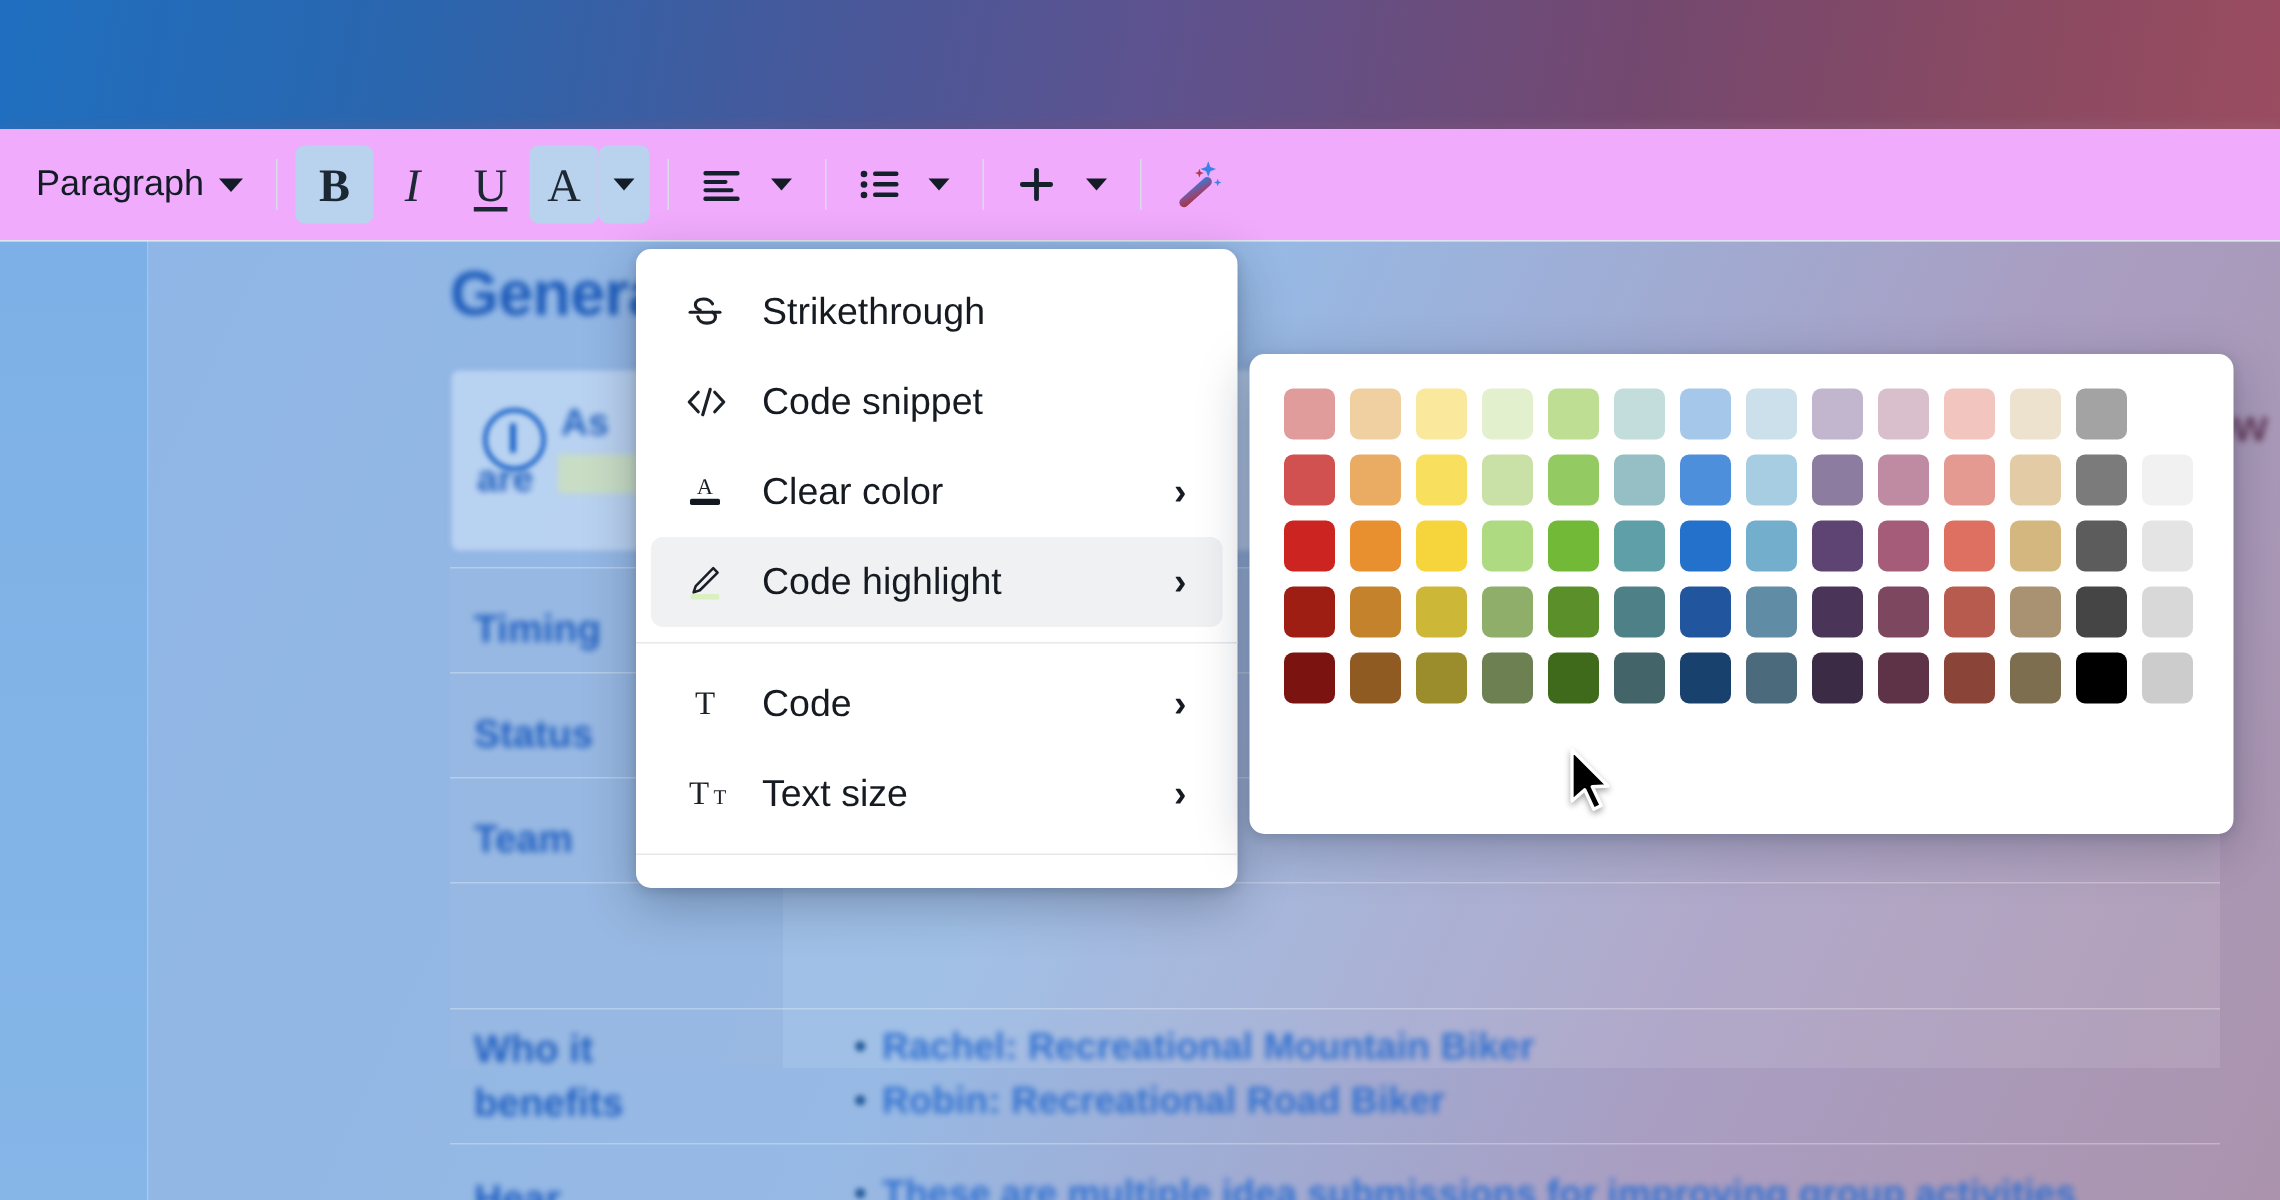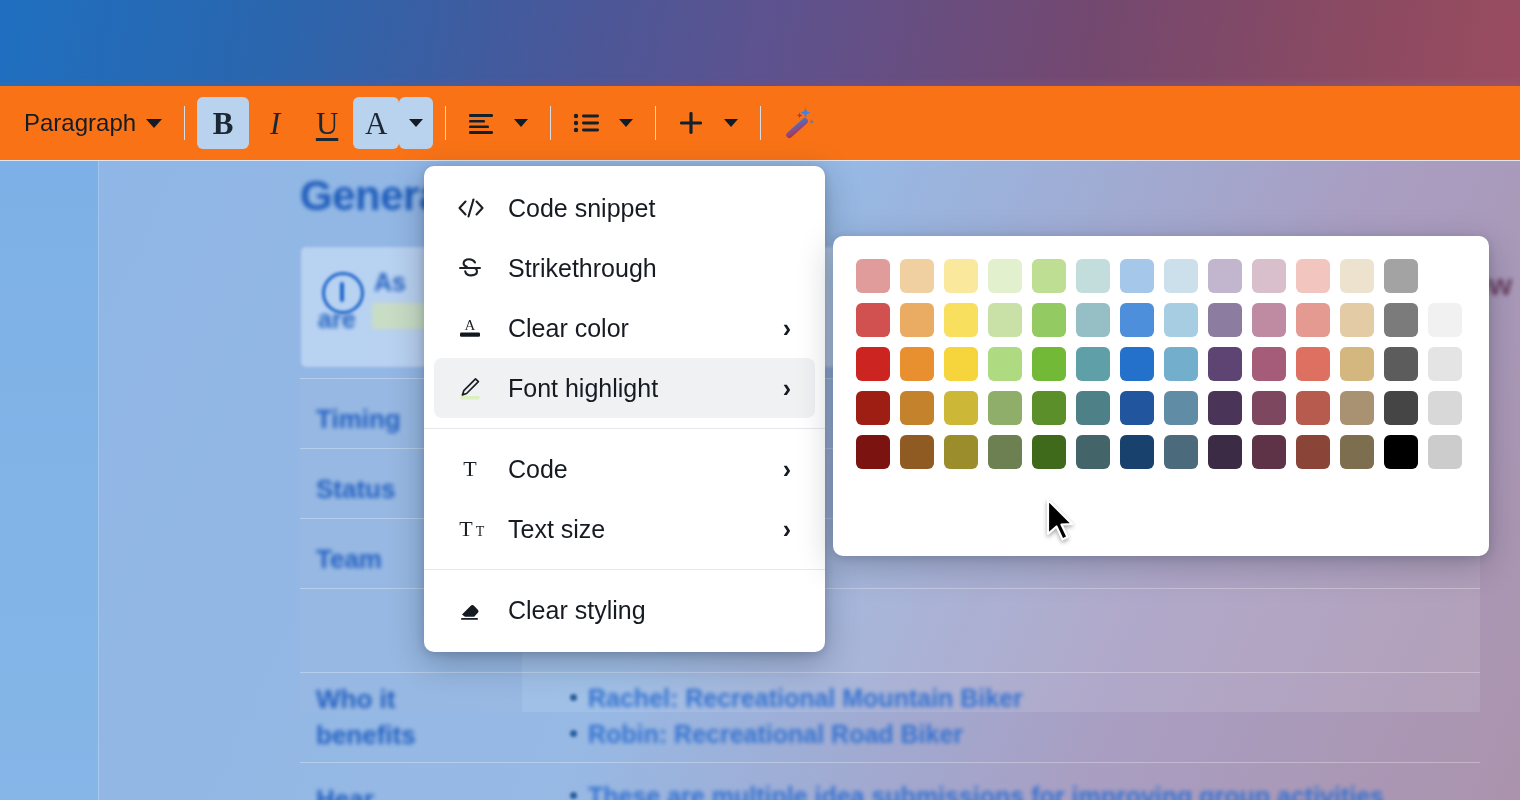--- a/index.html
+++ b/index.html
@@ -76,21 +76,21 @@
   .tlabel{font-size:26px;filter:blur(2.2px);left:316px;color:#1d5cc0;}
   .tval{font-size:25px;filter:blur(2.2px);left:588px;color:#2f6fd0;font-weight:bold;}
   .bullet{
     position:absolute;width:7px;height:7px;border-radius:50%;
     background:#2a5f9e;filter:blur(1.6px);left:570px;
   }
 
   
   #toolbar{
     position:absolute;left:0;top:86px;width:1520px;height:74px;
-    background:#f97316;border-bottom:1px solid #dfe4ee;
+    background:#f0abfc;border-bottom:1px solid #dfe4ee;
     display:flex;align-items:center;z-index:30;
   }
   #toolbar .tb-inner{display:flex;align-items:center;height:100%;padding-left:14px;}
   .tb-btn{
     display:flex;align-items:center;justify-content:center;
     height:52px;border-radius:6px;color:#1b2733;cursor:pointer;
     user-select:none;
   }
   #para-btn{padding:0 10px;gap:10px;font-size:24px;color:#131c26;}
   .caret{
@@ -316,65 +316,65 @@
       </svg>
     </div>
 
   </div>
 </div>
 
 <div id="menu">
 
   <div class="mi">
     <span class="mi-icon">
+      <svg width="28" height="26" viewBox="0 0 28 26">
+        <g fill="none" stroke="#1b2027" stroke-width="2.1" stroke-linecap="round">
+          <path d="M19 7.5c-1.2-2.2-3.4-3.2-6-3.2-3.2 0-5.4 1.6-5.4 3.9 0 1.7 1.1 2.8 3.2 3.6"></path>
+          <path d="M9.2 16.2c.5 2.6 2.9 4.2 6 4.2 3.6 0 5.8-1.7 5.8-4.1 0-1.4-.7-2.5-2.1-3.2"></path>
+        </g>
+        <rect x="3" y="12.1" width="22" height="2" rx="1" fill="#1b2027"></rect>
+      </svg>
+    </span>
+    <span class="mi-label">Strikethrough</span>
+  </div>
+
+  <div class="mi">
+    <span class="mi-icon">
       <svg width="30" height="26" viewBox="0 0 30 26">
         <g fill="none" stroke="#1b2027" stroke-width="2.1" stroke-linecap="round" stroke-linejoin="round">
           <path d="M9.5 6.5 L3.5 13 L9.5 19.5"></path>
           <path d="M20.5 6.5 L26.5 13 L20.5 19.5"></path>
           <path d="M17.5 4.5 L12.5 21.5"></path>
         </g>
       </svg>
     </span>
     <span class="mi-label">Code snippet</span>
   </div>
 
   <div class="mi">
     <span class="mi-icon">
       <svg width="28" height="26" viewBox="0 0 28 26">
-        <g fill="none" stroke="#1b2027" stroke-width="2.1" stroke-linecap="round">
-          <path d="M19 7.5c-1.2-2.2-3.4-3.2-6-3.2-3.2 0-5.4 1.6-5.4 3.9 0 1.7 1.1 2.8 3.2 3.6"></path>
-          <path d="M9.2 16.2c.5 2.6 2.9 4.2 6 4.2 3.6 0 5.8-1.7 5.8-4.1 0-1.4-.7-2.5-2.1-3.2"></path>
-        </g>
-        <rect x="3" y="12.1" width="22" height="2" rx="1" fill="#1b2027"></rect>
-      </svg>
-    </span>
-    <span class="mi-label">Strikethrough</span>
-  </div>
-
-  <div class="mi">
-    <span class="mi-icon">
-      <svg width="28" height="26" viewBox="0 0 28 26">
         <text x="14" y="14.5" font-family="Liberation Serif, serif" font-size="15" fill="#1b2027" text-anchor="middle">A</text>
         <rect x="4" y="17.5" width="20" height="4.2" rx="1.2" fill="#121820"></rect>
       </svg>
     </span>
     <span class="mi-label">Clear color</span>
     <span class="mi-arrow">›</span>
   </div>
 
   <div class="mi hover">
     <span class="mi-icon">
       <svg width="28" height="26" viewBox="0 0 28 26">
         <g fill="none" stroke="#1b2027" stroke-width="1.7" stroke-linejoin="round">
           <path d="M19.5 3.8 L22.4 6.7 L10.6 18.5 L6.4 19.9 L7.8 15.7 Z"></path>
         </g>
         <rect x="4.5" y="21" width="19" height="3.6" rx="1" fill="#dcefc0"></rect>
       </svg>
     </span>
-    <span class="mi-label">Font highlight</span>
+    <span class="mi-label">Code highlight</span>
     <span class="mi-arrow">›</span>
   </div>
 
   <div class="mdiv"></div>
 
   <div class="mi">
     <span class="mi-icon">
       <svg width="28" height="26" viewBox="0 0 28 26">
         <text x="14" y="20" font-family="Liberation Serif, serif" font-size="22" fill="#1b2027" text-anchor="middle">T</text>
       </svg>
@@ -389,29 +389,20 @@
         <text x="10" y="20" font-family="Liberation Serif, serif" font-size="22" fill="#1b2027" text-anchor="middle">T</text>
         <text x="24" y="20" font-family="Liberation Serif, serif" font-size="14" fill="#1b2027" text-anchor="middle">T</text>
       </svg>
     </span>
     <span class="mi-label">Text size</span>
     <span class="mi-arrow">›</span>
   </div>
 
   <div class="mdiv"></div>
 
-  <div class="mi">
-    <span class="mi-icon">
-      <svg width="28" height="26" viewBox="0 0 28 26">
-        <path d="M6 17.5 L14.5 9 a2.6 2.6 0 0 1 3.7 0 l3.4 3.4 a2.6 2.6 0 0 1 0 3.7 L18.2 19.8 L9 19.8 Z" fill="#161b22"></path>
-        <rect x="5" y="21" width="17" height="1.8" rx=".9" fill="#161b22"></rect>
-      </svg>
-    </span>
-    <span class="mi-label">Clear styling</span>
-  </div>
 
 </div>
 
 <div id="palette">
   <div id="swatch-grid">
       <div class="sw-cell">
         <div class="sw" style="background: rgb(224, 155, 155);"></div>
       </div>
       <div class="sw-cell">
         <div class="sw" style="background: rgb(240, 207, 160);"></div>

